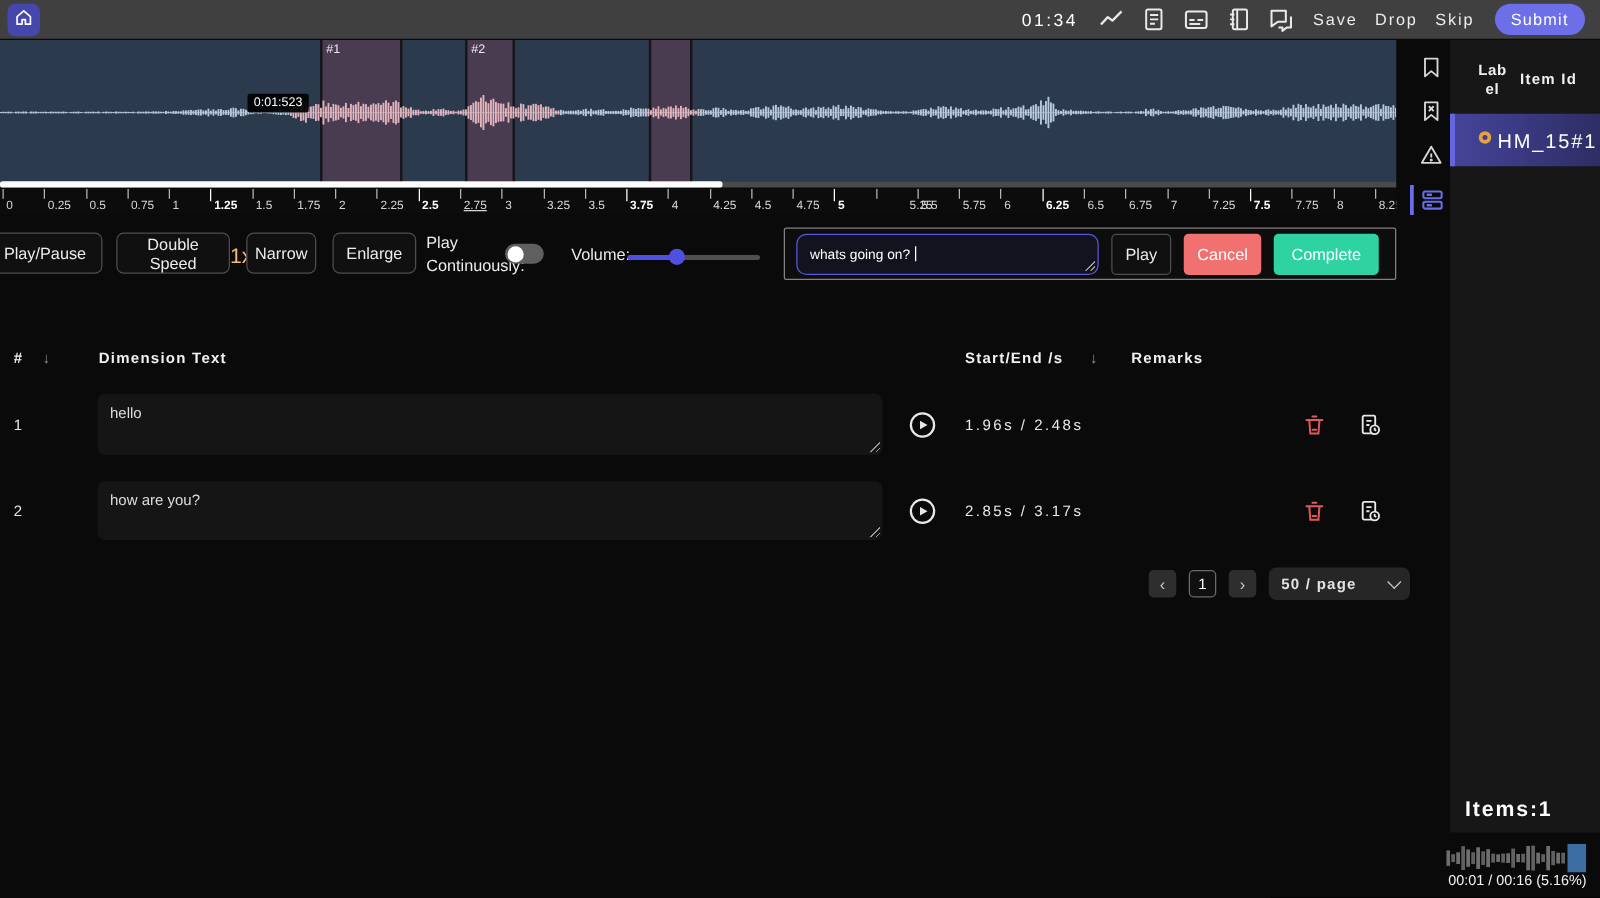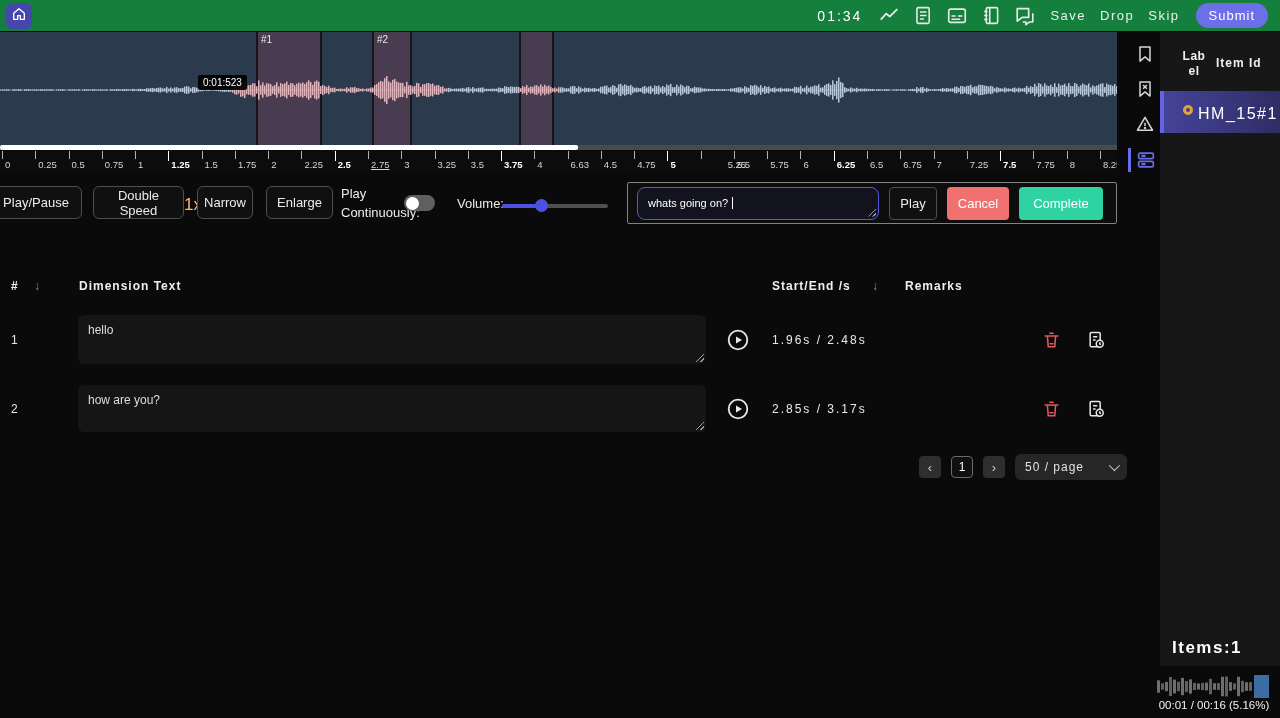--- a/index.html
+++ b/index.html
@@ -1,21 +1,21 @@
 <!DOCTYPE html>
 <html><head>
 <meta charset="utf-8">
 <style>
   html,body{margin:0;padding:0;background:#000;}
   *{box-sizing:border-box;}
   #app{position:relative;width:1280px;height:718px;background:#0a0a0a;overflow:hidden;
        font-family:"Liberation Sans",sans-serif;color:#ececec;}
 
   
-  .topbar{position:absolute;left:0;top:0;width:1280px;height:31px;background:#15803d;}
+  .topbar{position:absolute;left:0;top:0;width:1280px;height:31px;background:#404040;}
   .home-btn{position:absolute;left:6px;top:3px;width:26px;height:26px;border-radius:6px;
             background:#4547ad;display:flex;align-items:center;justify-content:center;cursor:pointer;}
   .tb-right{position:absolute;right:12px;top:0;height:31px;display:flex;align-items:center;gap:12px;}
   .tb-timer{font-size:14px;letter-spacing:2px;color:#fff;margin-right:4px;}
   .tb-icon{width:22px;height:22px;display:flex;align-items:center;justify-content:center;cursor:pointer;}
   .tb-action{font-size:13px;letter-spacing:1.5px;color:#ededed;cursor:pointer;margin-left:2px;}
   .submit-btn{background:#6c6fe8;color:#fff;font-size:13px;letter-spacing:1px;border:none;
               border-radius:14px;padding:5px 13px;cursor:pointer;margin-left:4px;}
 
   
@@ -83,21 +83,21 @@
   .row-trash{position:absolute;left:1042px;top:50%;margin-top:-10px;width:19px;height:20px;cursor:pointer;}
   .row-record{position:absolute;left:1086px;top:50%;margin-top:-10px;width:20px;height:20px;cursor:pointer;}
 
   
   .pagination{position:absolute;left:919px;top:454px;height:26px;display:flex;align-items:center;gap:10px;}
   .pg-btn{width:22px;height:22px;border-radius:4px;background:#2e2e2e;color:#c9c9c9;font-size:13px;
           display:flex;align-items:center;justify-content:center;cursor:pointer;}
   .pg-cur{width:22px;height:22px;border-radius:4px;border:1px solid #6a6a6a;background:#101010;color:#fff;
           font-size:12px;display:flex;align-items:center;justify-content:center;cursor:pointer;}
   .pg-size{height:26px;border-radius:6px;background:#262626;color:#e2e2e2;font-size:12px;letter-spacing:1px;
-           display:flex;align-items:center;padding:0 10px;gap:25px;cursor:pointer;}
+           display:flex;align-items:center;padding:0 10px;gap:25px;cursor:pointer;font-weight:bold;}
   .chev{width:8px;height:8px;border-right:1.6px solid #cfcfcf;border-bottom:1.6px solid #cfcfcf;
         transform:rotate(45deg) translateY(-2px);}
 
   
   .rail{position:absolute;left:1128px;top:32px;width:32px;height:634px;background:#0a0a0a;}
   .rail-icon{position:absolute;left:7px;width:20px;height:20px;cursor:pointer;}
   .rail-accent{position:absolute;left:0;top:116px;width:3px;height:24px;background:#6a6de8;}
   .side-panel{position:absolute;left:1160px;top:32px;width:120px;height:634px;background:#171717;}
   .side-h-label{position:absolute;left:20px;top:17px;width:28px;font-size:12px;font-weight:bold;
                 line-height:15px;color:#f0f0f0;word-break:break-all;letter-spacing:.5px;text-align:center;}
@@ -764,21 +764,21 @@
       <div class="tick-label" style="left: 404.24px;">3</div>
       <div class="tick" style="left: 434.51px;"></div>
       <div class="tick-label" style="left: 437.51px;">3.25</div>
       <div class="tick" style="left: 467.78px;"></div>
       <div class="tick-label" style="left: 470.78px;">3.5</div>
       <div class="tick major" style="left: 501.05px;"></div>
       <div class="tick-label major" style="left: 504.05px;">3.75</div>
       <div class="tick" style="left: 534.32px;"></div>
       <div class="tick-label" style="left: 537.32px;">4</div>
       <div class="tick" style="left: 567.59px;"></div>
-      <div class="tick-label" style="left: 570.59px;">6.63</div>
+      <div class="tick-label" style="left: 570.59px;">4.25</div>
       <div class="tick" style="left: 600.86px;"></div>
       <div class="tick-label" style="left: 603.86px;">4.5</div>
       <div class="tick" style="left: 634.13px;"></div>
       <div class="tick-label" style="left: 637.13px;">4.75</div>
       <div class="tick major" style="left: 667.4px;"></div>
       <div class="tick-label major" style="left: 670.4px;">5</div>
       <div class="tick" style="left: 700.67px;"></div>
       <div class="tick-label" style="left: 703.67px; padding-left: 24px;">5.25</div>
       <div class="tick" style="left: 733.94px;"></div>
       <div class="tick-label" style="left: 736.94px;">5.5</div>

